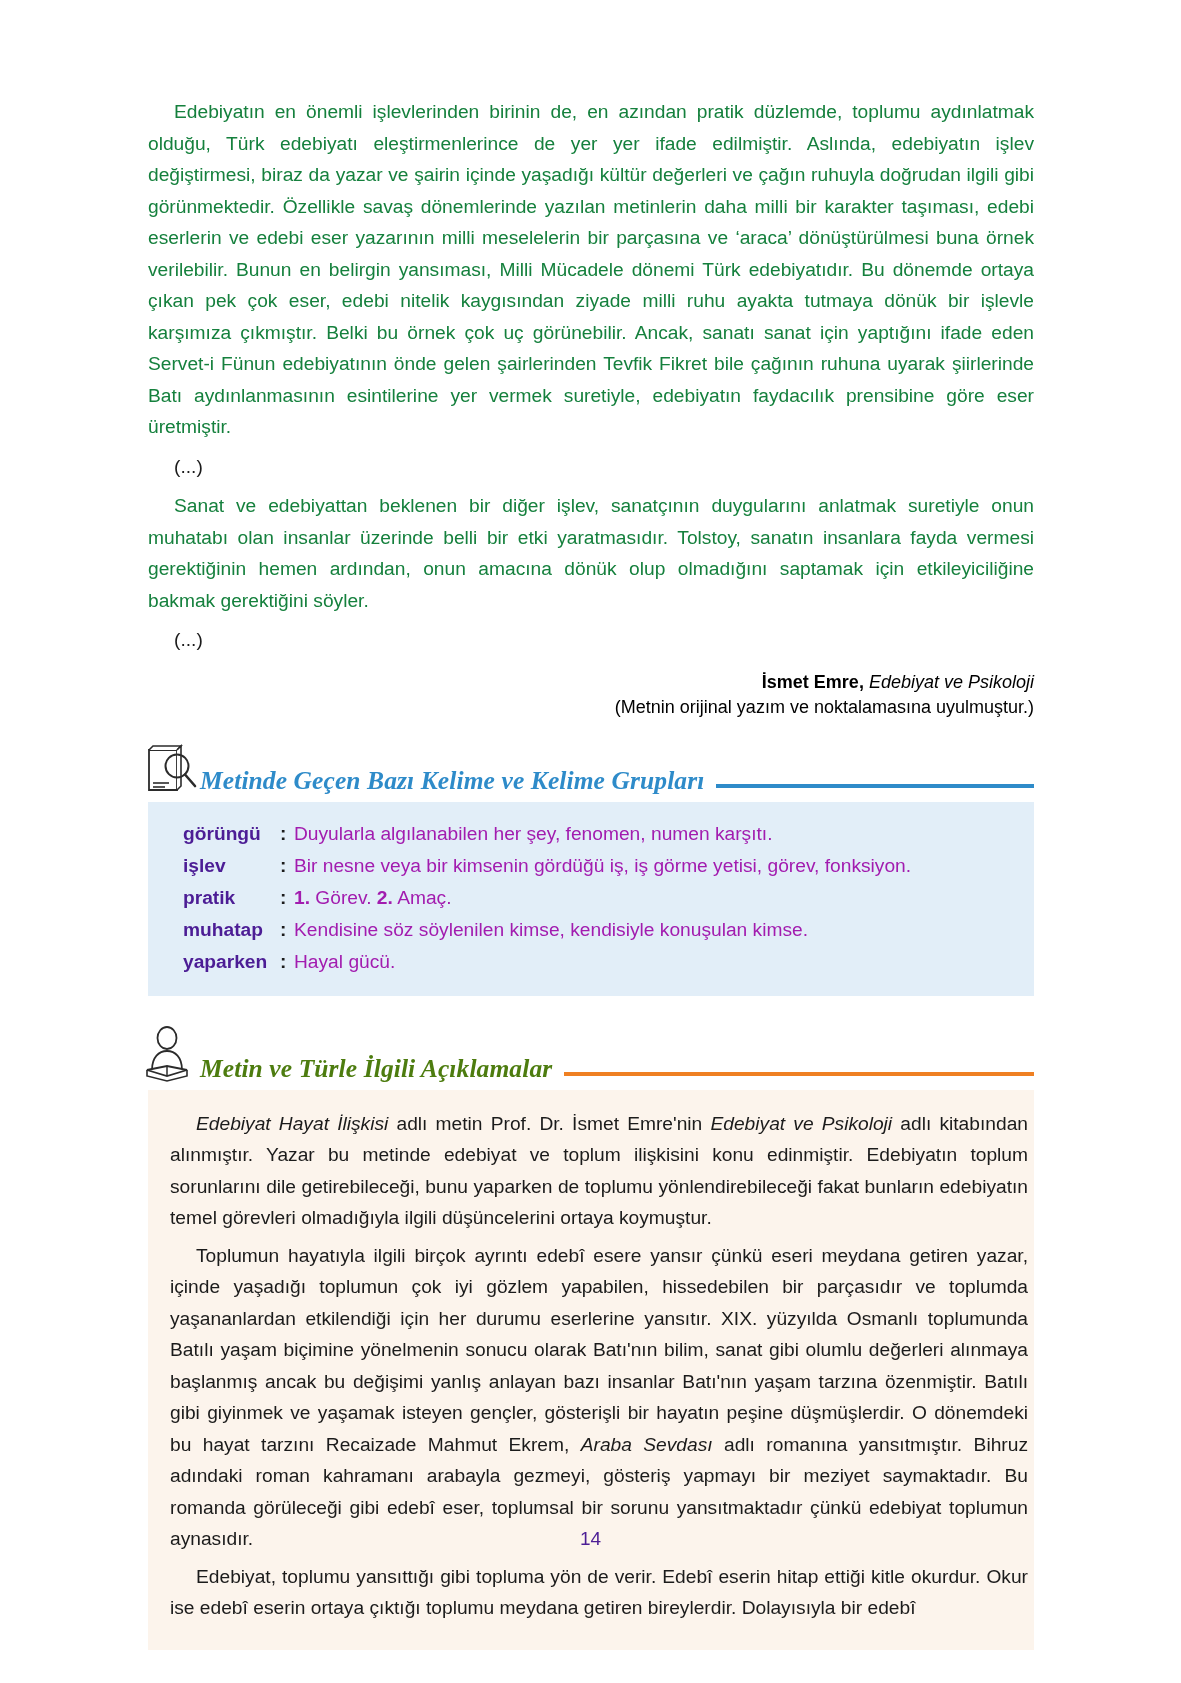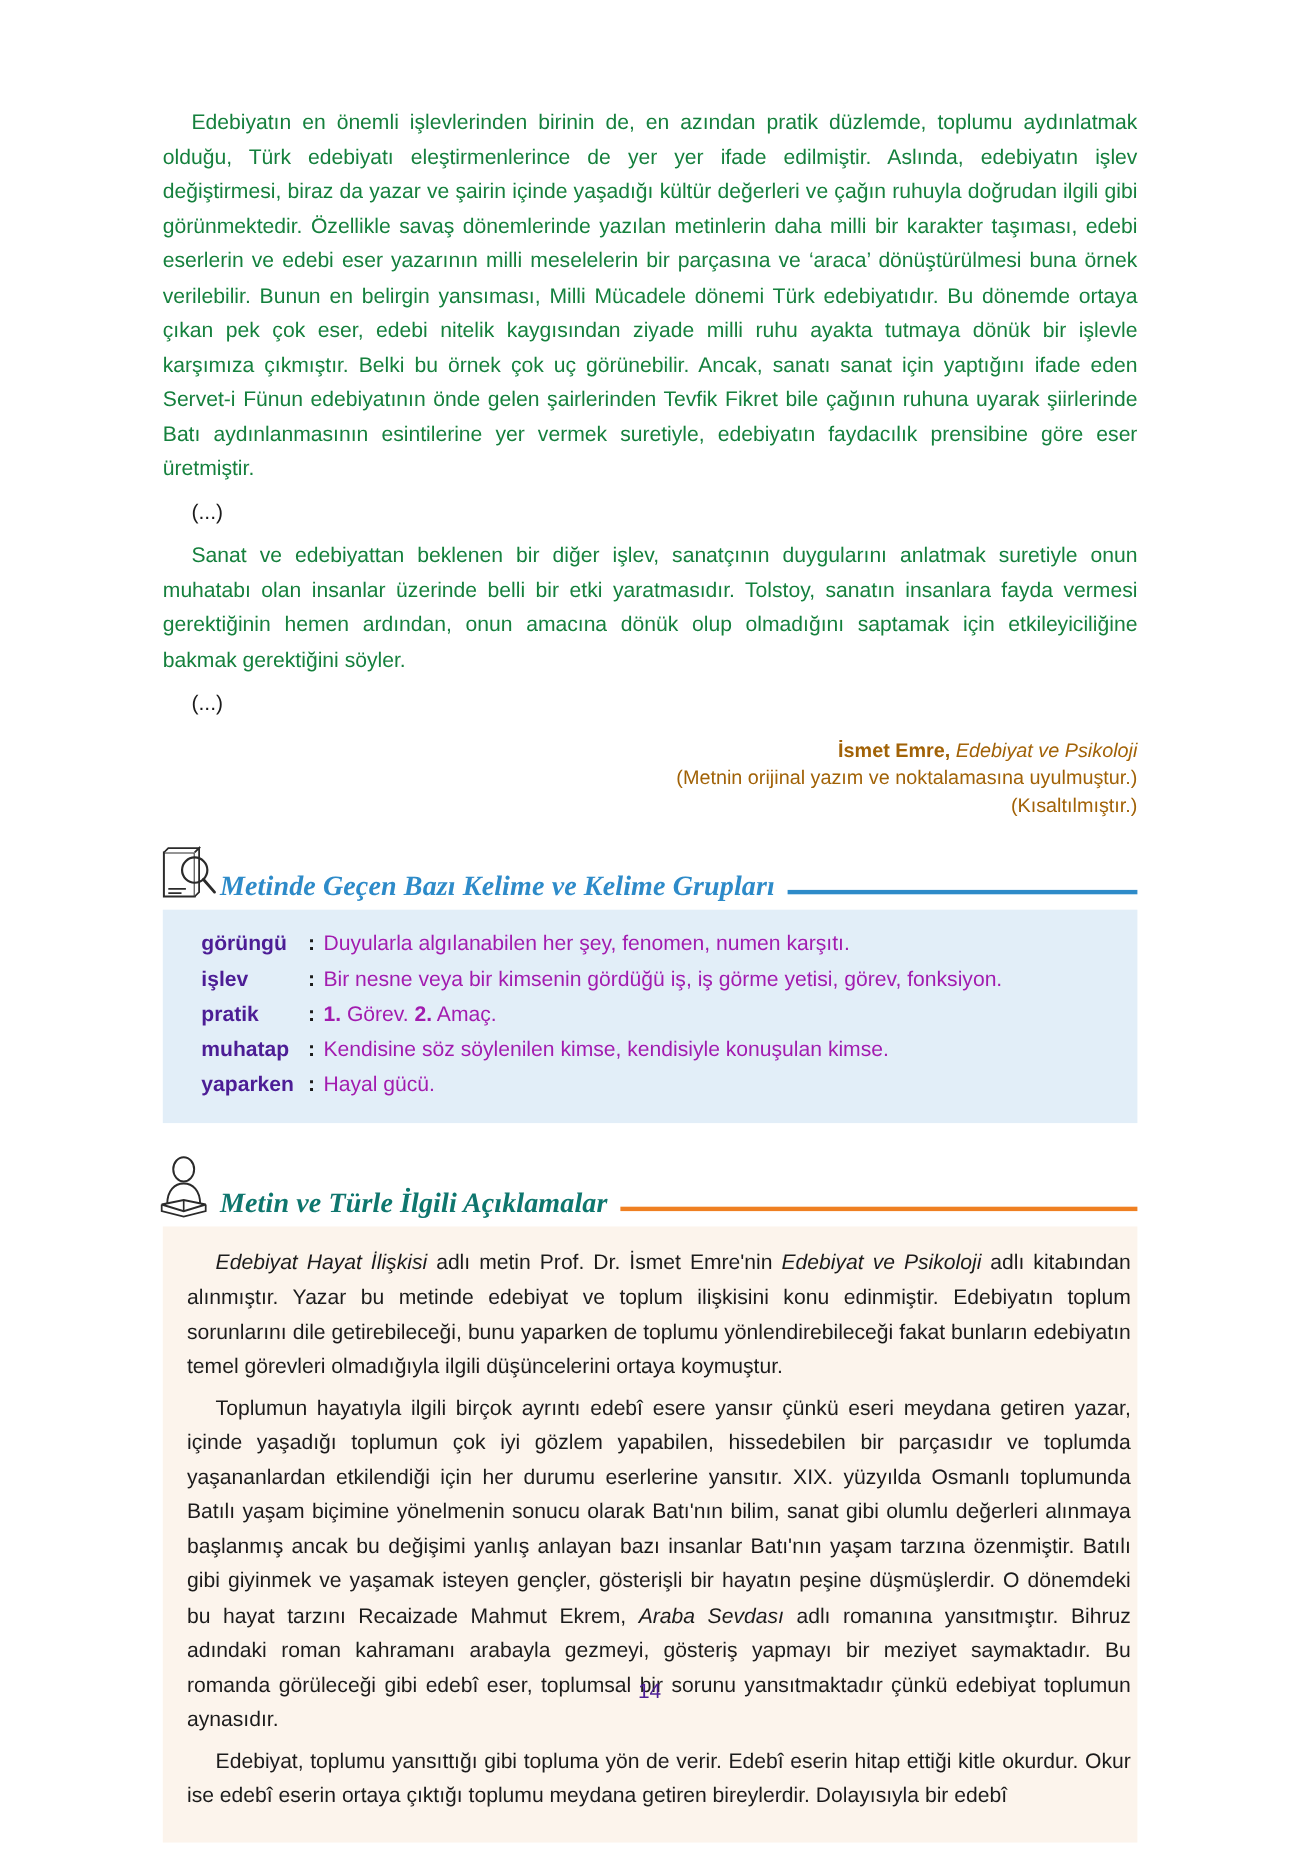--- a/index.html
+++ b/index.html
@@ -47,21 +47,21 @@
     color: #1b1b1b;
   }
   .gap-sm { height: 8px; }
 
   
   .attribution {
     margin-top: 14px;
     text-align: right;
     font-size: 18px;
     line-height: 25px;
-    color: #a16207;
+    color: #000000;
   }
   .attribution .author { font-weight: bold; }
   .attribution .work { font-style: italic; }
 
   
   .section-head {
     display: flex;
     align-items: flex-end;
     margin-top: 22px;
     margin-left: -6px;
@@ -85,21 +85,21 @@
     padding-bottom: 1px;
   }
   .section-head .rule {
     flex: 1 1 auto;
     height: 4px;
     margin-left: 12px;
     margin-bottom: 8px;
   }
   .head-blue .head-title { color: #2e8bc9; }
   .head-blue .rule { background: #2e8bc9; }
-  .head-orange .head-title { color: #0f766e; }
+  .head-orange .head-title { color: #4d7c0f; }
   .head-orange .rule { background: #ef8022; }
 
   
   .vocab-box {
     background: #e2eef8;
     padding: 16px 0 18px 0;
     margin-top: 6px;
   }
   .vocab-row {
     display: flex;
@@ -176,21 +176,20 @@
     <div class="gap-sm"></div>
 
     <p class="ellipsis">(...)</p>
 
     <div class="attribution">
       <div>
         <span class="author">İsmet Emre,</span>
         <span class="work">Edebiyat ve Psikoloji</span>
       </div>
       <div>(Metnin orijinal yazım ve noktalamasına uyulmuştur.)</div>
-      <div>(Kısaltılmıştır.)</div>
     </div>
 
     <div class="section-head head-blue">
       <span class="icon-wrap">
         <svg width="56" height="52" viewBox="0 0 56 52" aria-hidden="true">
 
           <path d="M6 6 L34 6 L34 46 L6 46 Z" fill="#ffffff" stroke="#2b2b2b" stroke-width="1.8"></path>
           <path d="M6 6 L10 2 L38 2 L34 6" fill="#ffffff" stroke="#2b2b2b" stroke-width="1.6"></path>
           <path d="M34 6 L38 2 L38 42 L34 46" fill="#ffffff" stroke="#2b2b2b" stroke-width="1.6"></path>
           <line x1="10" y1="39" x2="26" y2="39" stroke="#2b2b2b" stroke-width="1.6"></line>

